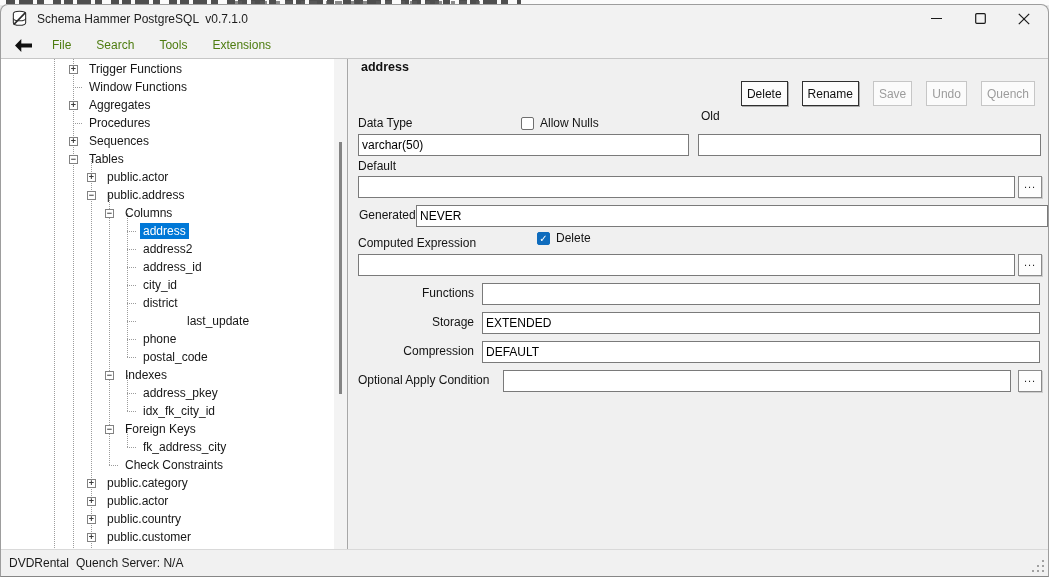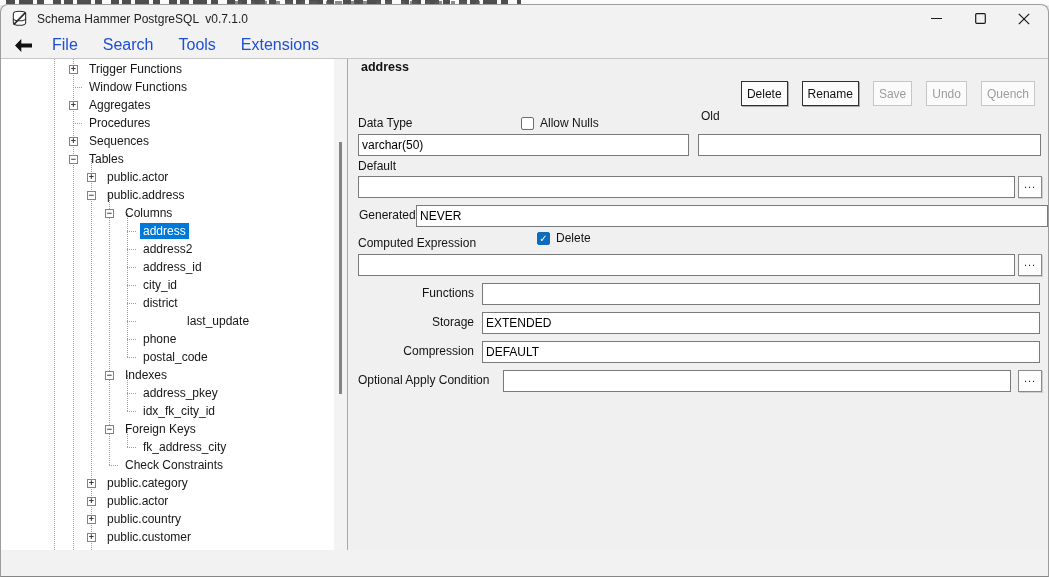--- a/index.html
+++ b/index.html
@@ -20,21 +20,21 @@
   .titlebar{position:absolute;top:0;left:0;right:0;height:27px;display:flex;align-items:center;}
   .app-icon{margin-left:10px;width:17px;height:17px;flex:0 0 auto;}
   .win-title{margin-left:9px;font-size:12px;color:#1b1b1b;white-space:pre;}
   .win-controls{position:absolute;right:2px;top:0;height:27px;display:flex;}
   .wc{width:44px;height:27px;display:flex;align-items:center;justify-content:center;}
 
   
   .menubar{position:absolute;top:27px;left:0;right:0;height:26px;display:flex;align-items:center;
       border-bottom:1px solid #c6c6c6;}
   .back-btn{margin-left:14px;margin-right:12px;display:flex;align-items:center;}
-  .menu-item{font-size:16px;color:#1d4ed8;padding:3px 8px;margin-right:9px;text-align:center;}
+  .menu-item{font-size:12px;color:#4d7c0f;padding:3px 8px;margin-right:9px;text-align:center;}
 
   
   .main{position:absolute;top:54px;left:0;right:0;bottom:26px;}
   .tree-panel{position:absolute;left:0;top:0;bottom:0;width:347px;box-sizing:border-box;
       background:#fff;border-right:1px solid #a7a7a7;overflow:hidden;}
   .vguide{position:absolute;width:0;border-left:1px dotted #9c9c9c;}
   .tree-row{position:absolute;height:18px;display:flex;align-items:center;font-size:12px;color:#161616;white-space:nowrap;}
   .exp{box-sizing:border-box;width:9px;height:9px;border:1px solid #828282;background:#fff;
       color:#3c3c3c;font-size:9px;line-height:6px;text-align:center;margin-right:8px;flex:0 0 auto;font-weight:bold;}
   .stub{width:9px;height:0;border-top:1px dotted #9c9c9c;margin:0 4px;flex:0 0 auto;}
@@ -292,14 +292,26 @@
 
       <div class="lbl right" style="left:9px;top:285px">Compression</div>
       <input class="fld" style="left: 133px; top: 282px; width: 558px;" type="text" readonly="" value="DEFAULT">
 
       <div class="lbl" style="left:9px;top:314px">Optional Apply Condition</div>
       <input class="fld" style="left: 154px; top: 311px; width: 508px;" type="text" readonly="" value="">
       <div class="browse" style="left:669px;top:311px">...</div>
     </div>
   </div>
 
+  <div class="statusbar">
+    <span class="seg1">DVDRental</span>
+    <span class="seg2">Quench Server: N/A</span>
+    <div class="grip">
+      <i style="left:10px;top:0"></i>
+        <i style="left:10px;top:5px"></i>
+        <i style="left:10px;top:10px"></i>
+      <i style="left:5px;top:5px"></i>
+        <i style="left:5px;top:10px"></i>
+        <i style="left:0;top:10px"></i>
+    </div>
+  </div>
 
 </div>
 
 </body></html>

